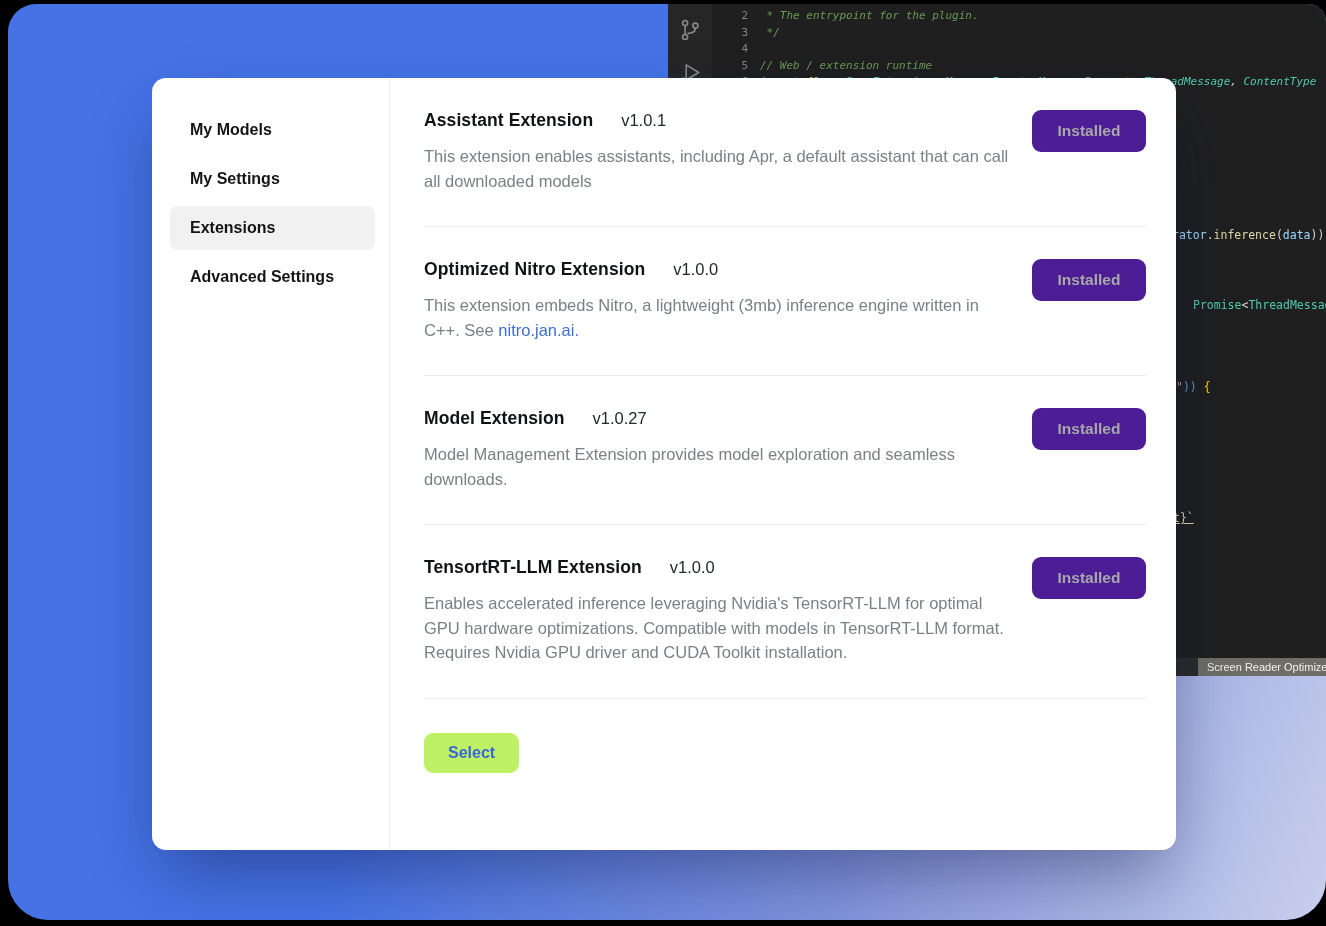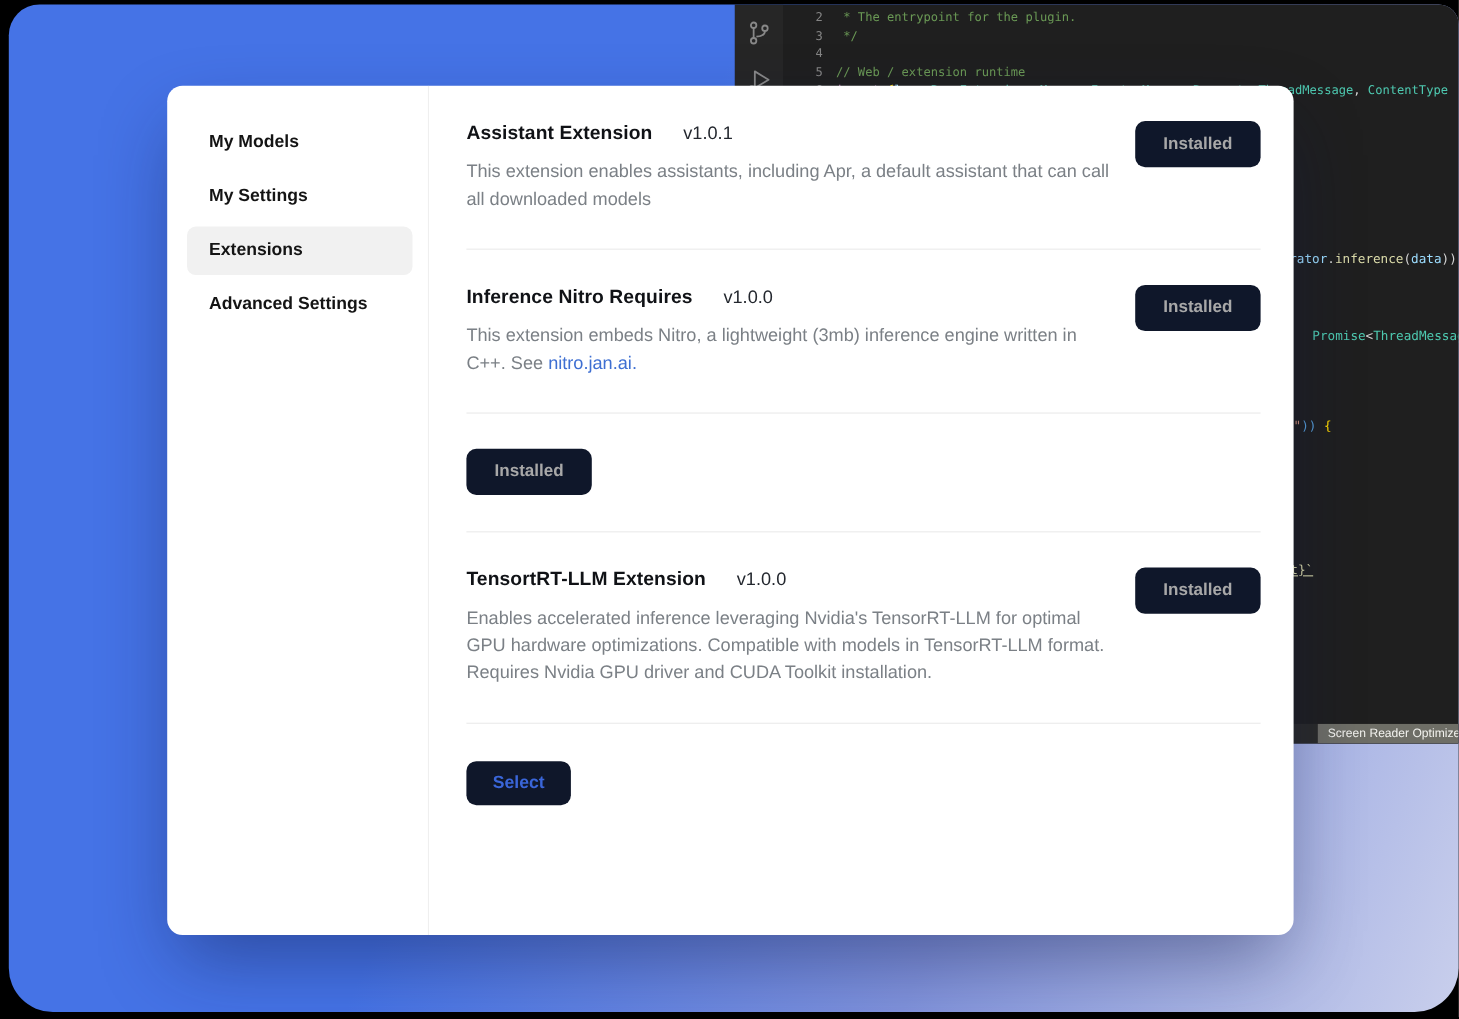--- a/index.html
+++ b/index.html
@@ -10,21 +10,21 @@
     background:linear-gradient(112deg,#4573e6 0%,#4573e6 40%,#8193dc 70%,#c9cfec 100%);}
 
   
   .editor{position:absolute;left:660px;top:0;width:658px;height:672px;background:#1f1f1f;overflow:hidden;}
   .activity-bar{position:absolute;left:0;top:0;width:44px;height:654px;background:#262626;}
   .act-icon{position:absolute;left:9px;width:26px;height:26px;opacity:.85;}
   .code-area{position:absolute;left:44px;top:0;right:0;height:654px;padding-top:4px;
     font-family:"DejaVu Sans Mono",monospace;font-size:11px;line-height:16.5px;white-space:pre;}
   .code-line{display:flex;}
   .line-number{width:36px;text-align:right;color:#858585;flex:0 0 36px;}
-  .line-code{padding-left:12px;}
+  .line-code{padding-left:12px;font-style:italic;}
   .code-fragment{position:absolute;font-family:"DejaVu Sans Mono",monospace;font-size:11.5px;white-space:pre;}
   .tk-comment{color:#6a9955}.tk-keyword{color:#c586c0}.tk-punct{color:#d4d4d4}
   .tk-var{color:#9cdcfe}.tk-type{color:#4ec9b0}.tk-method{color:#dcdcaa}
   .tk-string{color:#ce9178}.tk-brace{color:#ffd700}.tk-paren{color:#569cd6}
   .tk-tmpl{color:#dcdcaa;text-decoration:underline}
   .status-bar{position:absolute;left:0;bottom:0;width:100%;height:18px;background:#2a2a28;
     font-size:11px;color:#d0d0cd;overflow:hidden;}
   .status-left{position:absolute;left:477px;top:2px;}
   .status-badge{position:absolute;left:530px;top:0;height:18px;line-height:18px;padding:0 9px;
     background:#6e6e66;color:#f2f2ee;white-space:nowrap;}
@@ -39,23 +39,23 @@
   .content{flex:1;padding:0 30px 0 34px;box-sizing:border-box;}
   .ext-row{display:flex;align-items:flex-start;padding:32px 0 33px;border-bottom:1px solid #eaeaea;}
   .ext-row:last-child{border-bottom:none;}
   .ext-info{flex:1;min-width:0;}
   .ext-title{display:flex;align-items:baseline;gap:28px;}
   .ext-name{font-size:17.5px;font-weight:700;color:#101216;letter-spacing:.1px;}
   .ext-version{font-size:16.5px;font-weight:400;color:#23272e;}
   .ext-desc{margin-top:13px;max-width:585px;font-size:16.5px;line-height:24.5px;color:#7b8086;}
   .ext-desc a{color:#3e6fd2;text-decoration:none;cursor:pointer;}
   .btn{border:none;border-radius:9px;font-family:"Liberation Sans",sans-serif;cursor:pointer;flex:0 0 auto;}
-  .btn-installed{background:#0f172a;color:#a8a8a8;font-size:15.5px;font-weight:600;
+  .btn-installed{background:#4c1d95;color:#a8a8a8;font-size:15.5px;font-weight:600;
     padding:12px 21px;min-width:114px;}
-  .btn-select{background:#0f172a;color:#3a66d9;font-size:16px;font-weight:700;
+  .btn-select{background:#bef264;color:#3a66d9;font-size:16px;font-weight:700;
     padding:11px 24px;margin-top:2px;}
 </style>
 </head>
 <body>
 
 <div class="frame">
 
   <div class="editor">
     <div class="activity-bar">
       <svg class="act-icon" style="top:13px" viewBox="0 0 24 24" fill="none" stroke="#9a9a9a" stroke-width="1.5">
@@ -95,28 +95,35 @@
               <span class="ext-name">Assistant Extension</span>
               <span class="ext-version">v1.0.1</span>
             </div>
             <div class="ext-desc">This extension enables assistants, including Apr, a default assistant that can call all downloaded models</div>
           </div>
           <button class="btn btn-installed">Installed</button>
         </div>
         <div class="ext-row">
           <div class="ext-info">
             <div class="ext-title">
-              <span class="ext-name">Inference Nitro Requires</span>
+              <span class="ext-name">Optimized Nitro Extension</span>
               <span class="ext-version">v1.0.0</span>
             </div>
             <div class="ext-desc">This extension embeds Nitro, a lightweight (3mb) inference engine written in C++. See <a>nitro.jan.ai.</a></div>
           </div>
           <button class="btn btn-installed">Installed</button>
         </div>
         <div class="ext-row">
+          <div class="ext-info">
+            <div class="ext-title">
+              <span class="ext-name">Model Extension</span>
+              <span class="ext-version">v1.0.27</span>
+            </div>
+            <div class="ext-desc">Model Management Extension provides model exploration and seamless downloads.</div>
+          </div>
           <button class="btn btn-installed">Installed</button>
         </div>
         <div class="ext-row">
           <div class="ext-info">
             <div class="ext-title">
               <span class="ext-name">TensortRT-LLM Extension</span>
               <span class="ext-version">v1.0.0</span>
             </div>
             <div class="ext-desc">Enables accelerated inference leveraging Nvidia's TensorRT-LLM for optimal GPU hardware optimizations. Compatible with models in TensorRT-LLM format. Requires Nvidia GPU driver and CUDA Toolkit installation.</div>
           </div>

